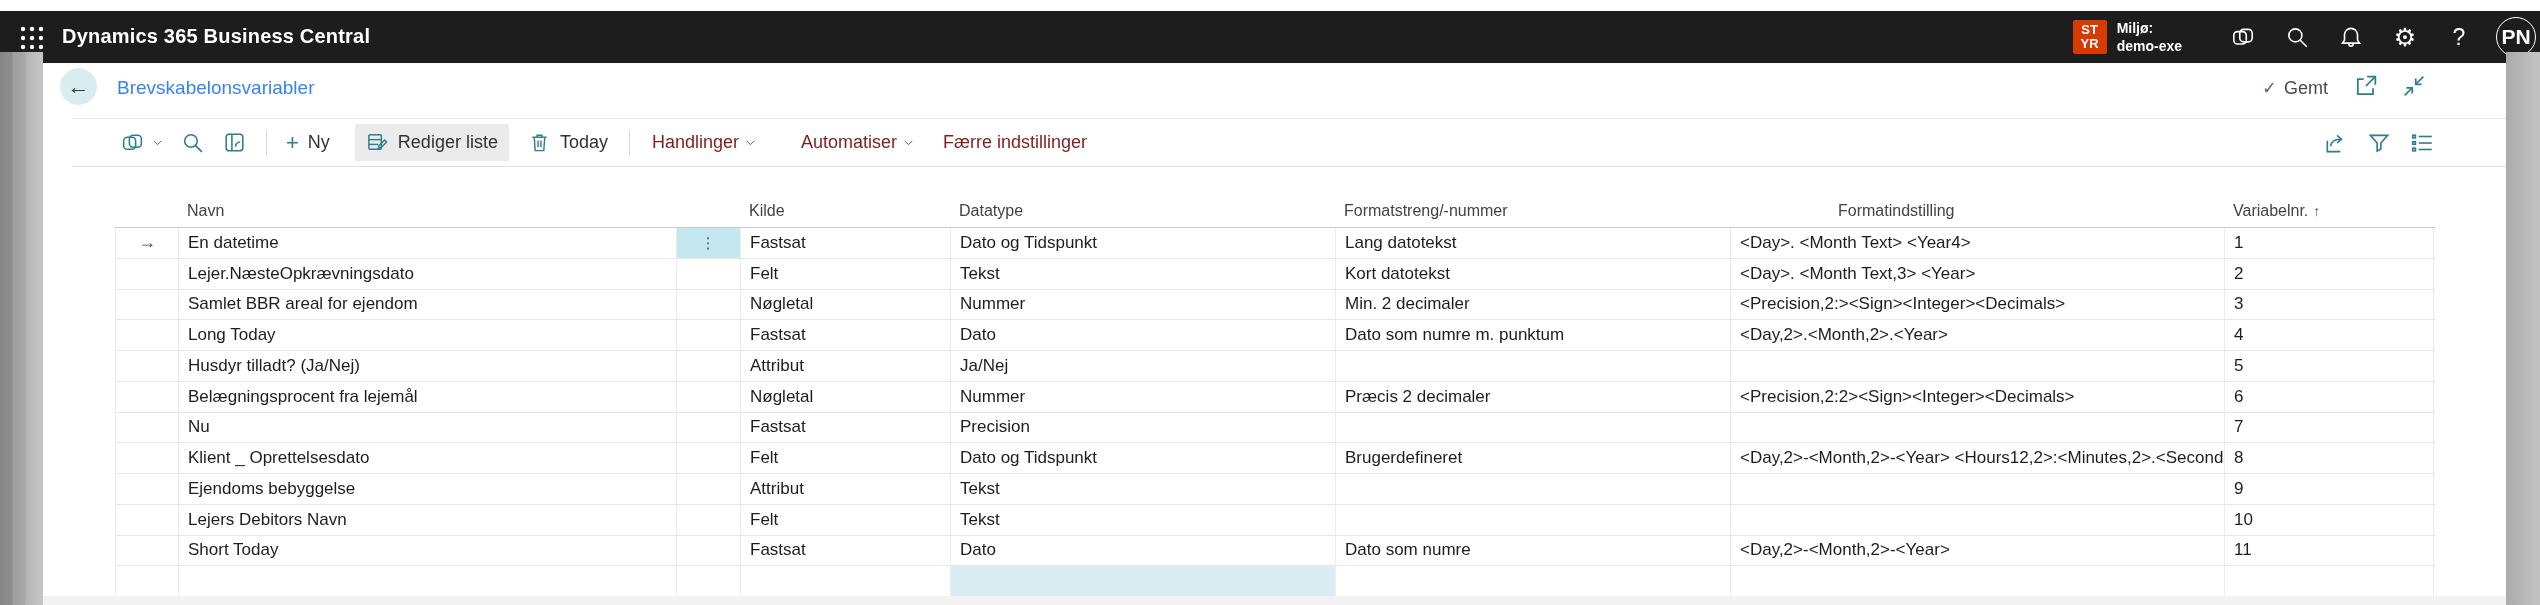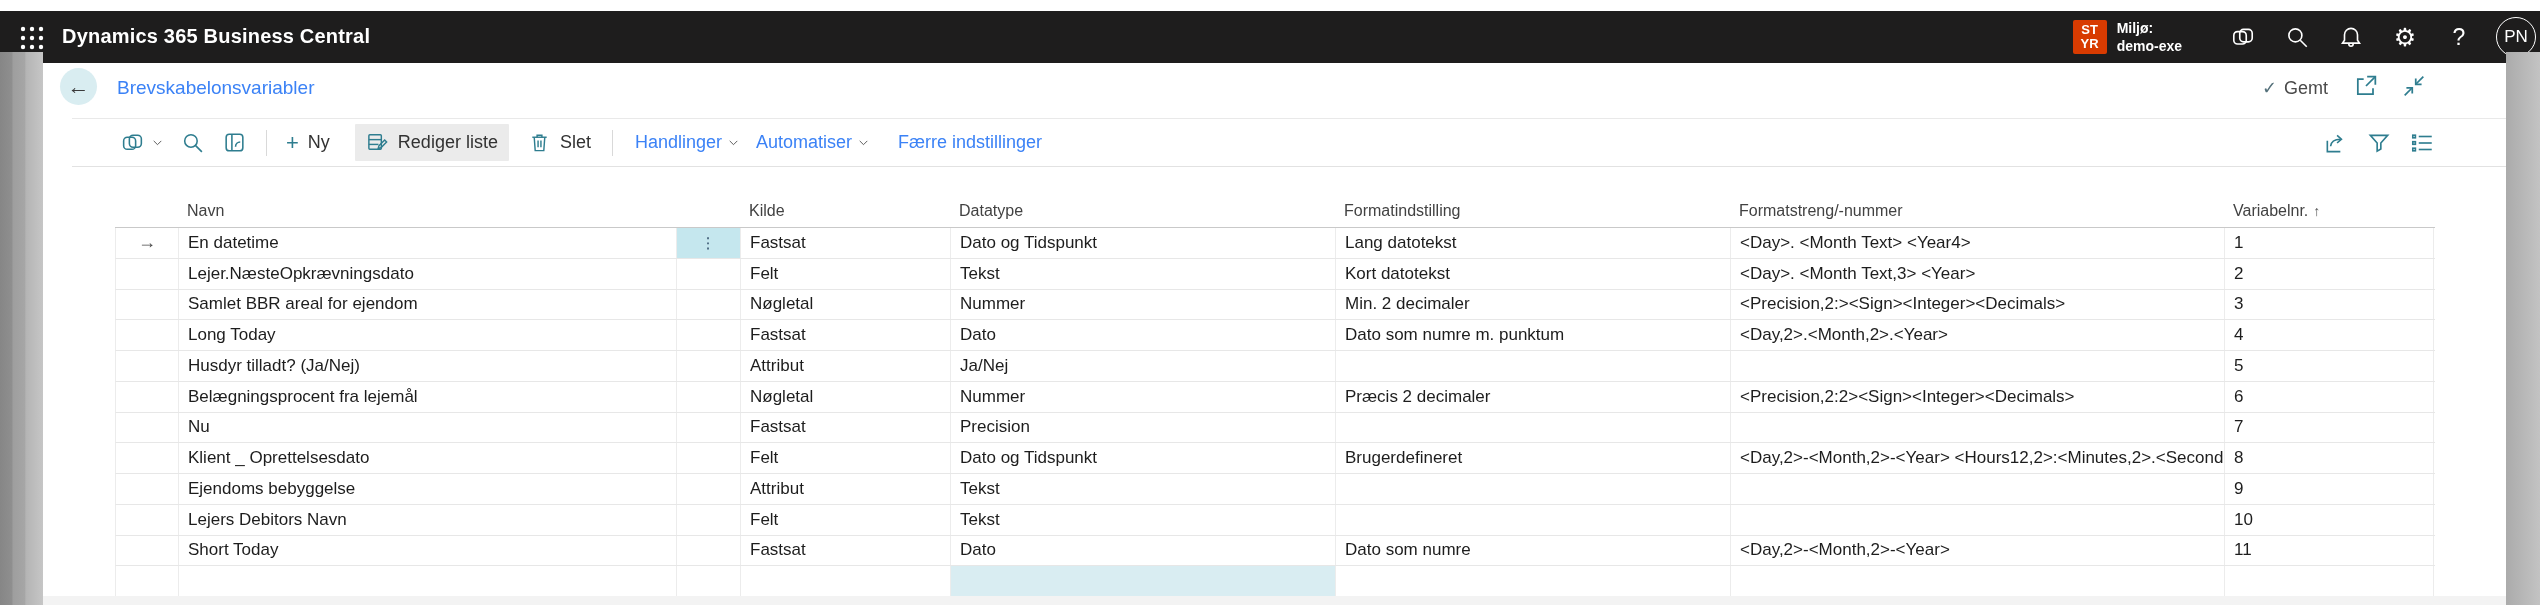--- a/index.html
+++ b/index.html
@@ -19,21 +19,21 @@
   .waffle{position:absolute;left:18px;top:13px;width:27px;height:27px;display:flex;align-items:center;justify-content:center;cursor:pointer;}
   .app-title{position:absolute;left:62px;top:14px;font-size:20px;font-weight:600;letter-spacing:.2px;white-space:nowrap;cursor:pointer;}
   .tb-right{position:absolute;right:4px;top:0;height:52px;display:flex;align-items:center;}
   .env{display:flex;align-items:center;margin-right:34px;cursor:pointer;}
   .env-badge{width:34px;height:34px;background:var(--environment-badge);border-radius:2px;display:flex;flex-direction:column;align-items:center;justify-content:center;font-size:13px;font-weight:bold;line-height:14px;}
   .env-text{margin-left:10px;font-size:14px;line-height:18px;font-weight:600;}
   .tb-ic{width:28px;height:28px;margin:0 13px;display:flex;align-items:center;justify-content:center;color:#fff;cursor:pointer;}
   .tb-ic svg{stroke:#fff;fill:none;stroke-width:1.5;}
   .gear-glyph{font-size:25px;line-height:28px;}
   .help-glyph{font-size:23px;font-weight:400;}
-  .avatar{width:40px;height:40px;border:1.6px solid #fff;border-radius:50%;display:flex;align-items:center;justify-content:center;font-size:17px;font-weight:400;margin-left:10px;cursor:pointer;}
+  .avatar{width:40px;height:40px;border:1.6px solid #fff;border-radius:50%;display:flex;align-items:center;justify-content:center;font-size:21px;font-weight:700;margin-left:10px;cursor:pointer;}
 
   
   .strip-left{position:absolute;left:0;top:52px;width:43px;height:553px;
     background:linear-gradient(90deg,#868686 0%,#8f8f8f 28%,#9e9e9e 30%,#a6a6a6 58%,#b4b4b4 60%,#c6c6c6 100%);}
   .strip-right{position:absolute;right:0;top:52px;width:34px;height:553px;
     background:linear-gradient(90deg,#ababab 0%,#c3c3c3 100%);}
 
   
   .back-btn{position:absolute;left:60px;top:68px;width:37px;height:37px;border-radius:50%;background:#d9edf1;display:flex;align-items:center;justify-content:center;font-size:22px;color:#3a3a3a;cursor:pointer;}
   .page-title{position:absolute;left:117px;top:77px;font-size:19px;color:#3b82f6;white-space:nowrap;}
@@ -47,21 +47,21 @@
   
   .abar{position:absolute;left:72px;top:118px;width:2434px;height:49px;border-top:1px solid #e9e9e9;border-bottom:1px solid #e2e2e2;display:flex;align-items:center;}
   .abar svg{stroke:var(--accent);fill:none;stroke-width:1.5;}
   .aicon{width:28px;height:28px;display:flex;align-items:center;justify-content:center;cursor:pointer;}
   .chev{width:13px;height:13px;margin-left:5px;display:inline-flex;}
   .chev svg{stroke:#5a5a5a;stroke-width:1.8;}
   .asep{width:1px;height:26px;background:#d9d9d9;}
   .abtn{display:flex;align-items:center;gap:9px;font-size:18px;color:#323232;padding:7px 11px;white-space:nowrap;cursor:pointer;border-radius:1px;}
   .abtn .plus{color:var(--accent);font-size:22px;line-height:18px;font-weight:400;}
   .abtn.selected{background:var(--selected-button-bg);}
-  .menu-btn{display:flex;align-items:center;font-size:18px;color:#3b82f6;white-space:nowrap;cursor:pointer;}
+  .menu-btn{display:flex;align-items:center;font-size:18px;color:#7f1d1d;white-space:nowrap;cursor:pointer;}
   .abar-right{display:flex;align-items:center;gap:15px;margin-right:70px;}
 
   
   .table{position:absolute;left:115px;top:195px;width:2320px;font-size:17px;color:#1d1d1d;}
   .td{padding:0 9px;display:flex;align-items:center;white-space:nowrap;overflow:hidden;}
   .col-ind{width:63px;justify-content:center;padding:0;}
   .col-navn{width:498px;}
   .col-opt{width:64px;justify-content:center;padding:0;}
   .col-kilde{width:210px;}
   .col-datatype{width:385px;}
@@ -208,33 +208,33 @@
       <span>Rediger liste</span>
     </span>
     <span class="abtn" style="margin-left:8px">
       <svg width="23" height="23" viewBox="0 0 24 24">
           <path d="M4.5 6.5h15"></path>
           <path d="M9.5 6.5V4.5h5v2"></path>
           <path d="M6.5 6.5l1 14h9l1-14"></path>
           <line x1="10.5" y1="10" x2="10.5" y2="17"></line>
           <line x1="13.5" y1="10" x2="13.5" y2="17"></line>
         </svg>
-      <span>Slet</span>
+      <span>Today</span>
     </span>
     <span class="asep" style="margin-left:10px"></span>
 
     <span class="menu-btn" style="margin-left:22px">
       <span>Handlinger</span>
       <span class="chev">
           <svg width="13" height="13" viewBox="0 0 24 24">
             <polyline points="5 9 12 16 19 9"></polyline>
           </svg>
         </span>
     </span>
-    <span class="menu-btn" style="margin-left:16px">
+    <span class="menu-btn" style="margin-left:44px">
       <span>Automatiser</span>
       <span class="chev">
           <svg width="13" height="13" viewBox="0 0 24 24">
             <polyline points="5 9 12 16 19 9"></polyline>
           </svg>
         </span>
     </span>
     <span class="menu-btn" style="margin-left:28px">
       <span>Færre indstillinger</span>
     </span>
@@ -267,22 +267,22 @@
     </span>
   </div>
 
   <div class="table">
     <div class="thead">
       <div class="td col-ind"></div>
       <div class="td col-navn">Navn</div>
       <div class="td col-opt"></div>
       <div class="td col-kilde">Kilde</div>
       <div class="td col-datatype">Datatype</div>
+      <div class="td col-streng">Formatstreng/-nummer</div>
       <div class="td col-format">Formatindstilling</div>
-      <div class="td col-streng">Formatstreng/-nummer</div>
       <div class="td col-nr">
         <span>Variabelnr.</span>
         <span class="sort">↑</span>
       </div>
     </div>
     <div>
         <div class="tr current">
       <div class="td col-ind">
         <span class="cur">→</span>
       </div>

